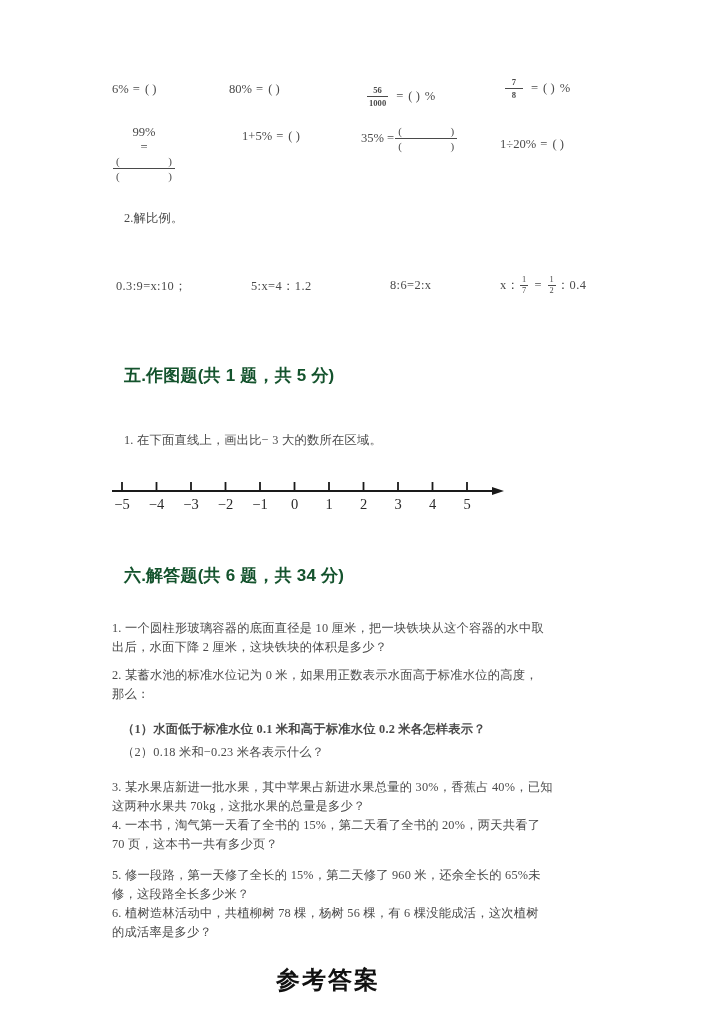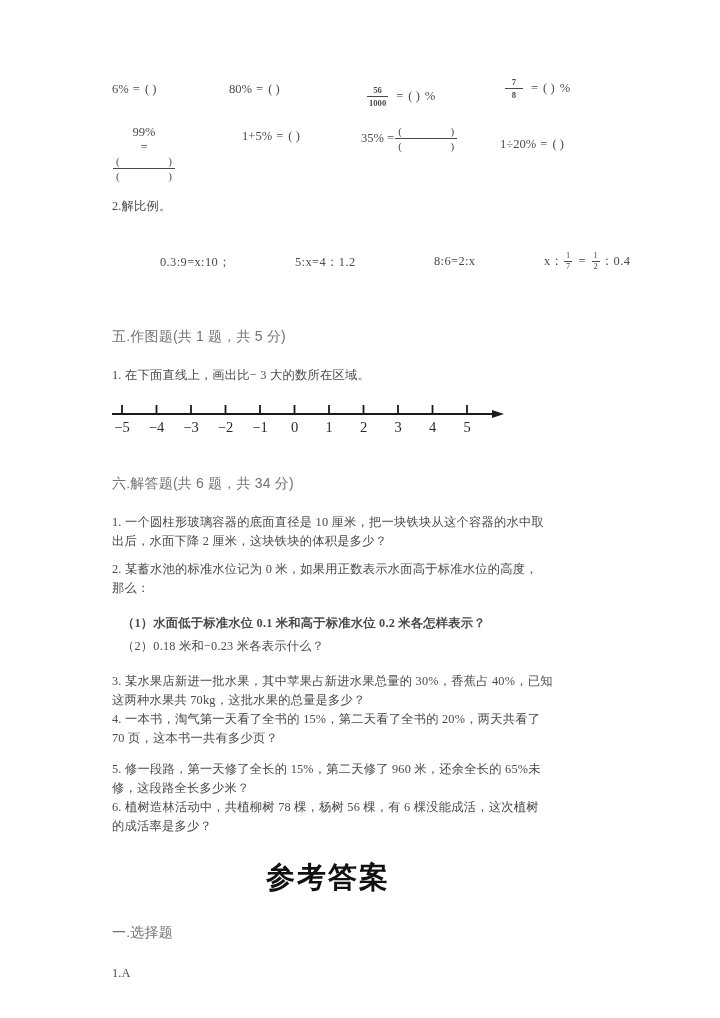--- a/index.html
+++ b/index.html
@@ -31,23 +31,23 @@
 
   
   .q-text {
     font-size: 12.3px;
     line-height: 19px;
     color: #4a4a4a;
     letter-spacing: 0.2px;
   }
   .sec-head {
     font-family: "Liberation Sans", "DejaVu Sans", sans-serif;
-    font-weight: normal;
-    font-size: 14px;
-    color: #737373;
+    font-weight: bold;
+    font-size: 17px;
+    color: #14532d;
     letter-spacing: 0.2px;
   }
 
   
   .fill-row {
     position: relative;
     height: 38px;
   }
   .fill-cell {
     position: absolute;
@@ -133,21 +133,20 @@
     min-width: 8px;
     height: 1px;
     background: #4a4a4a;
     margin: 1px 0;
   }
 
   
   .prop-row {
     position: relative;
     height: 30px;
-    margin-left: 44px;
   }
   .prop-cell {
     position: absolute;
     display: flex;
     align-items: center;
     font-size: 12.4px;
     color: #4a4a4a;
     white-space: nowrap;
     letter-spacing: 0.4px;
   }
@@ -158,27 +157,27 @@
     height: 48px;
     width: 500px;
   }
   .numline-svg { display: block; }
 
   
   .answer-title {
     text-align: center;
     font-family: "Liberation Sans", "DejaVu Sans", sans-serif;
     font-weight: bold;
-    font-size: 29px;
+    font-size: 24px;
     color: #111111;
     letter-spacing: 2px;
     width: 432px;
   }
 
-  .para { margin: 0; }
+  .para { margin: 12px; }
 </style>
 </head>
 <body>
 
 <div class="page">
   <div class="content">
 
     <div style="height:78px"></div>
 
     <div class="fill-row">

